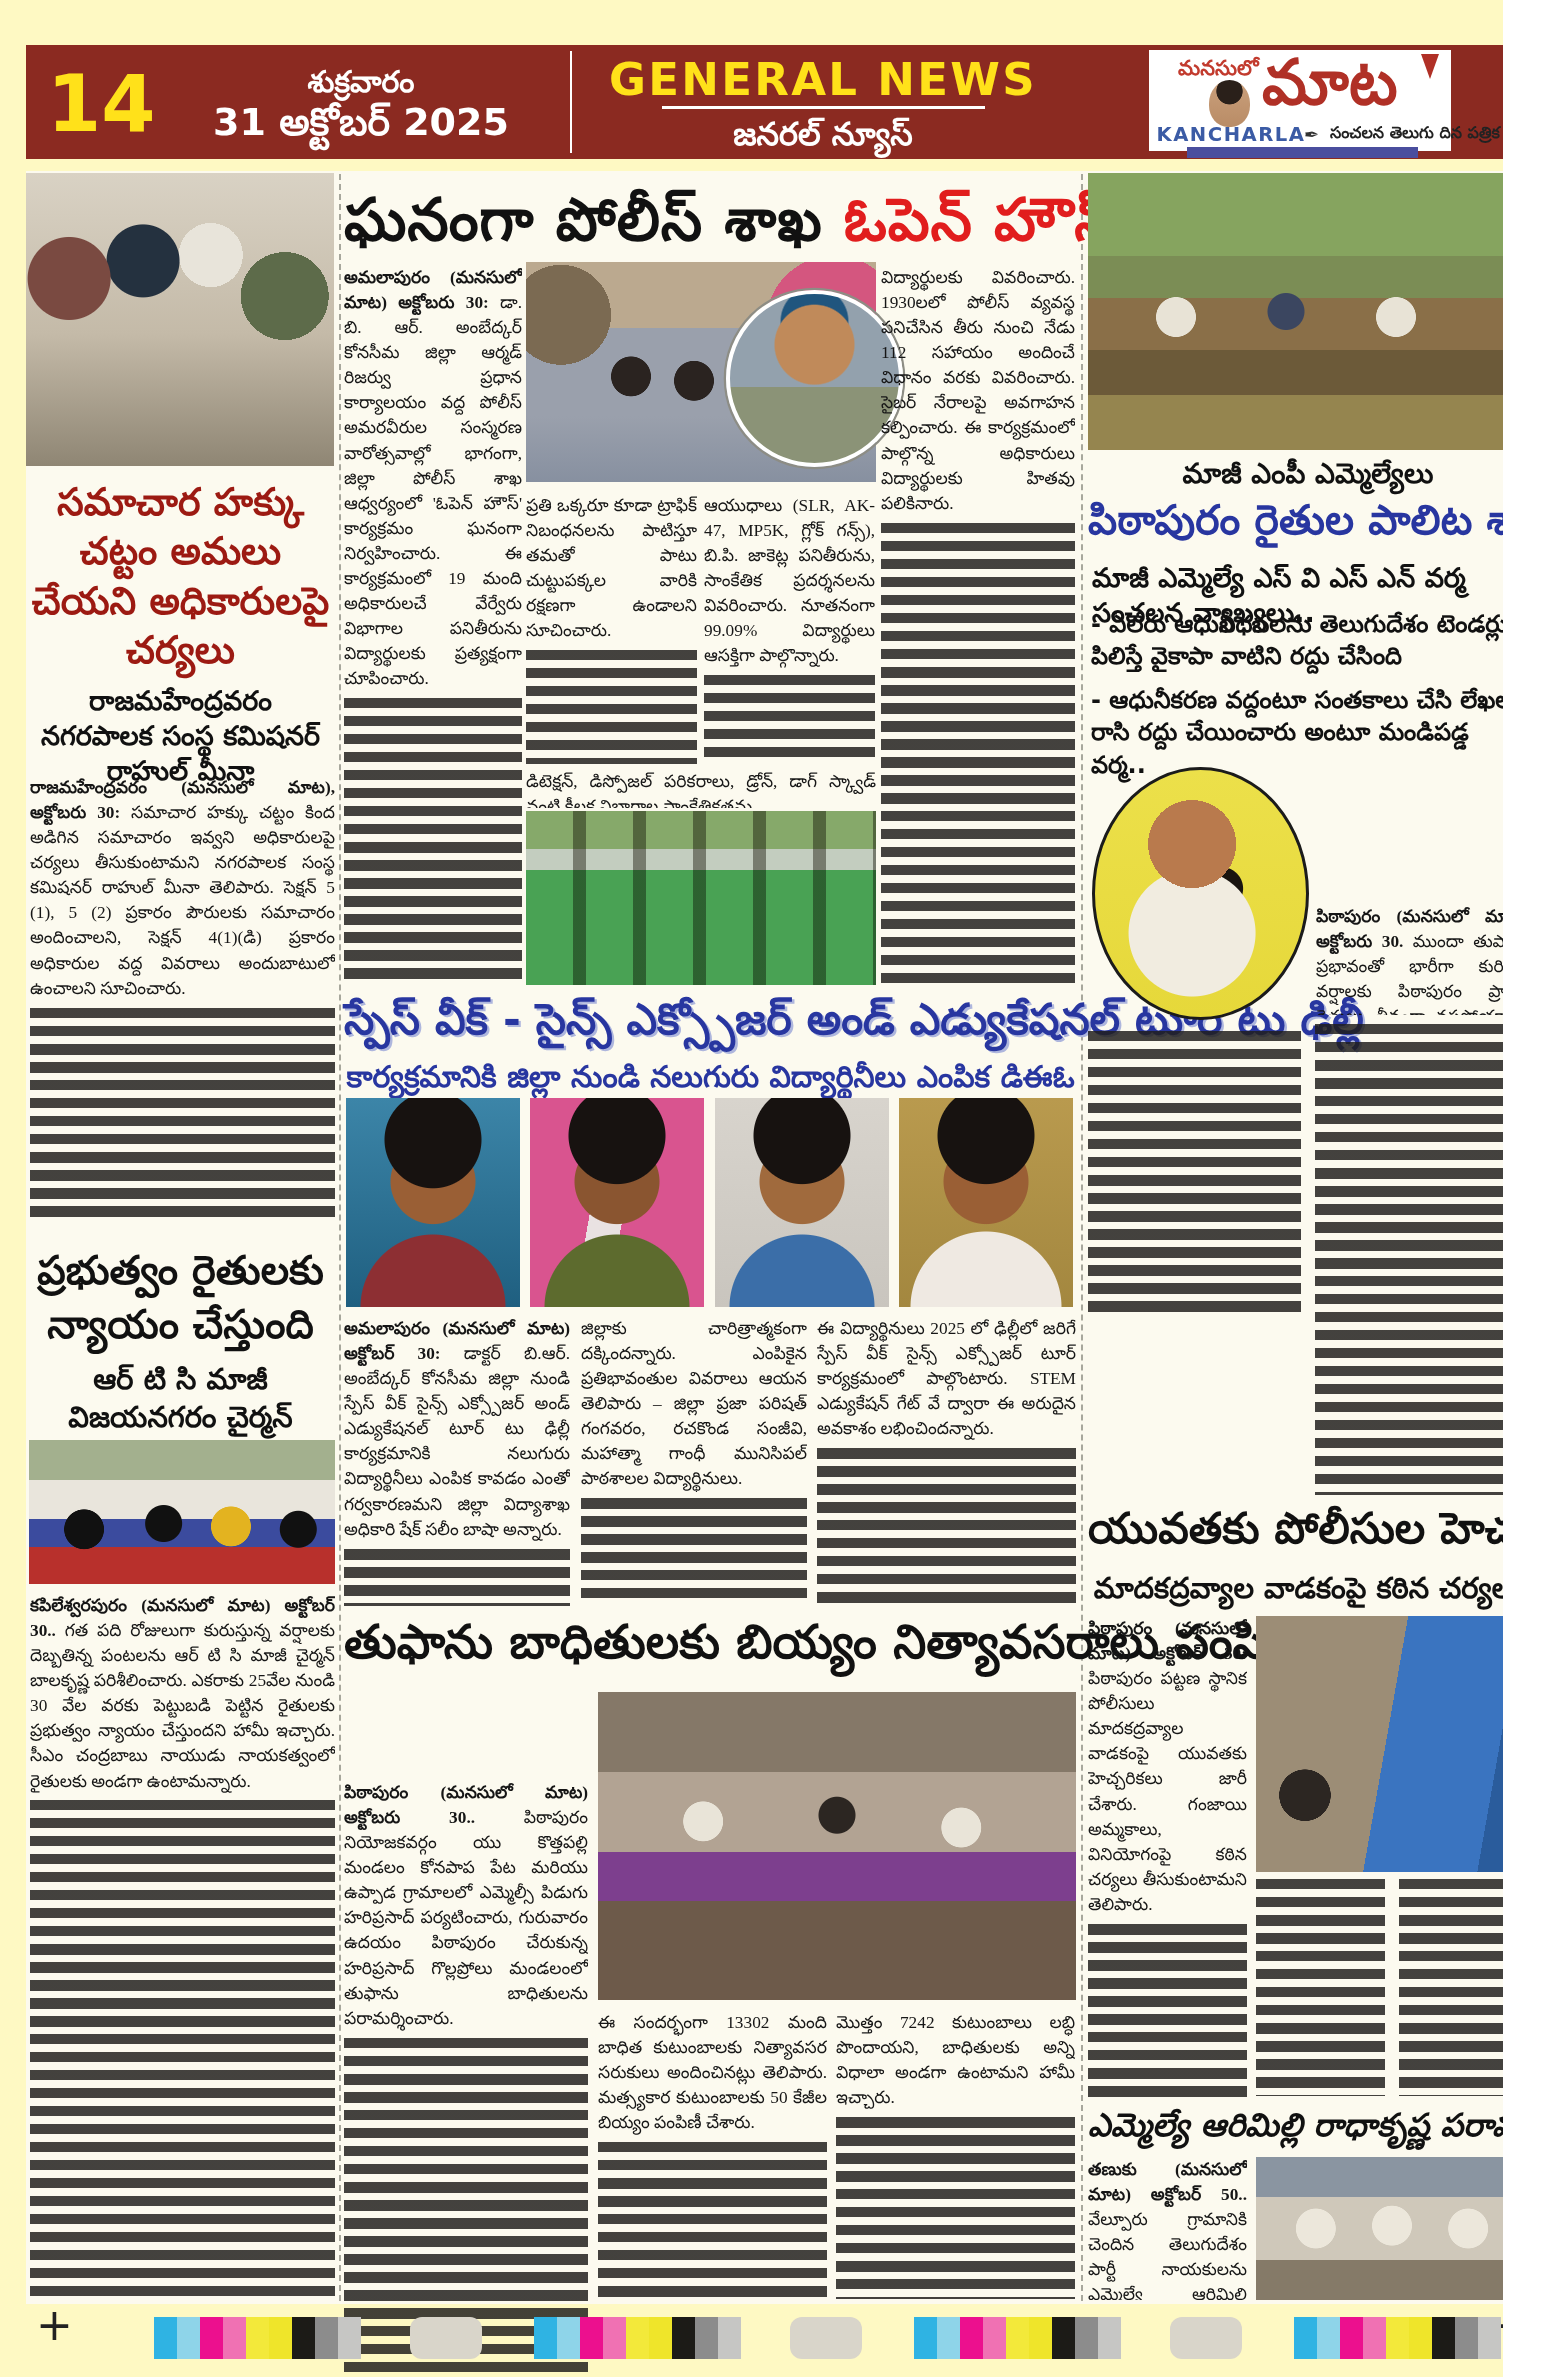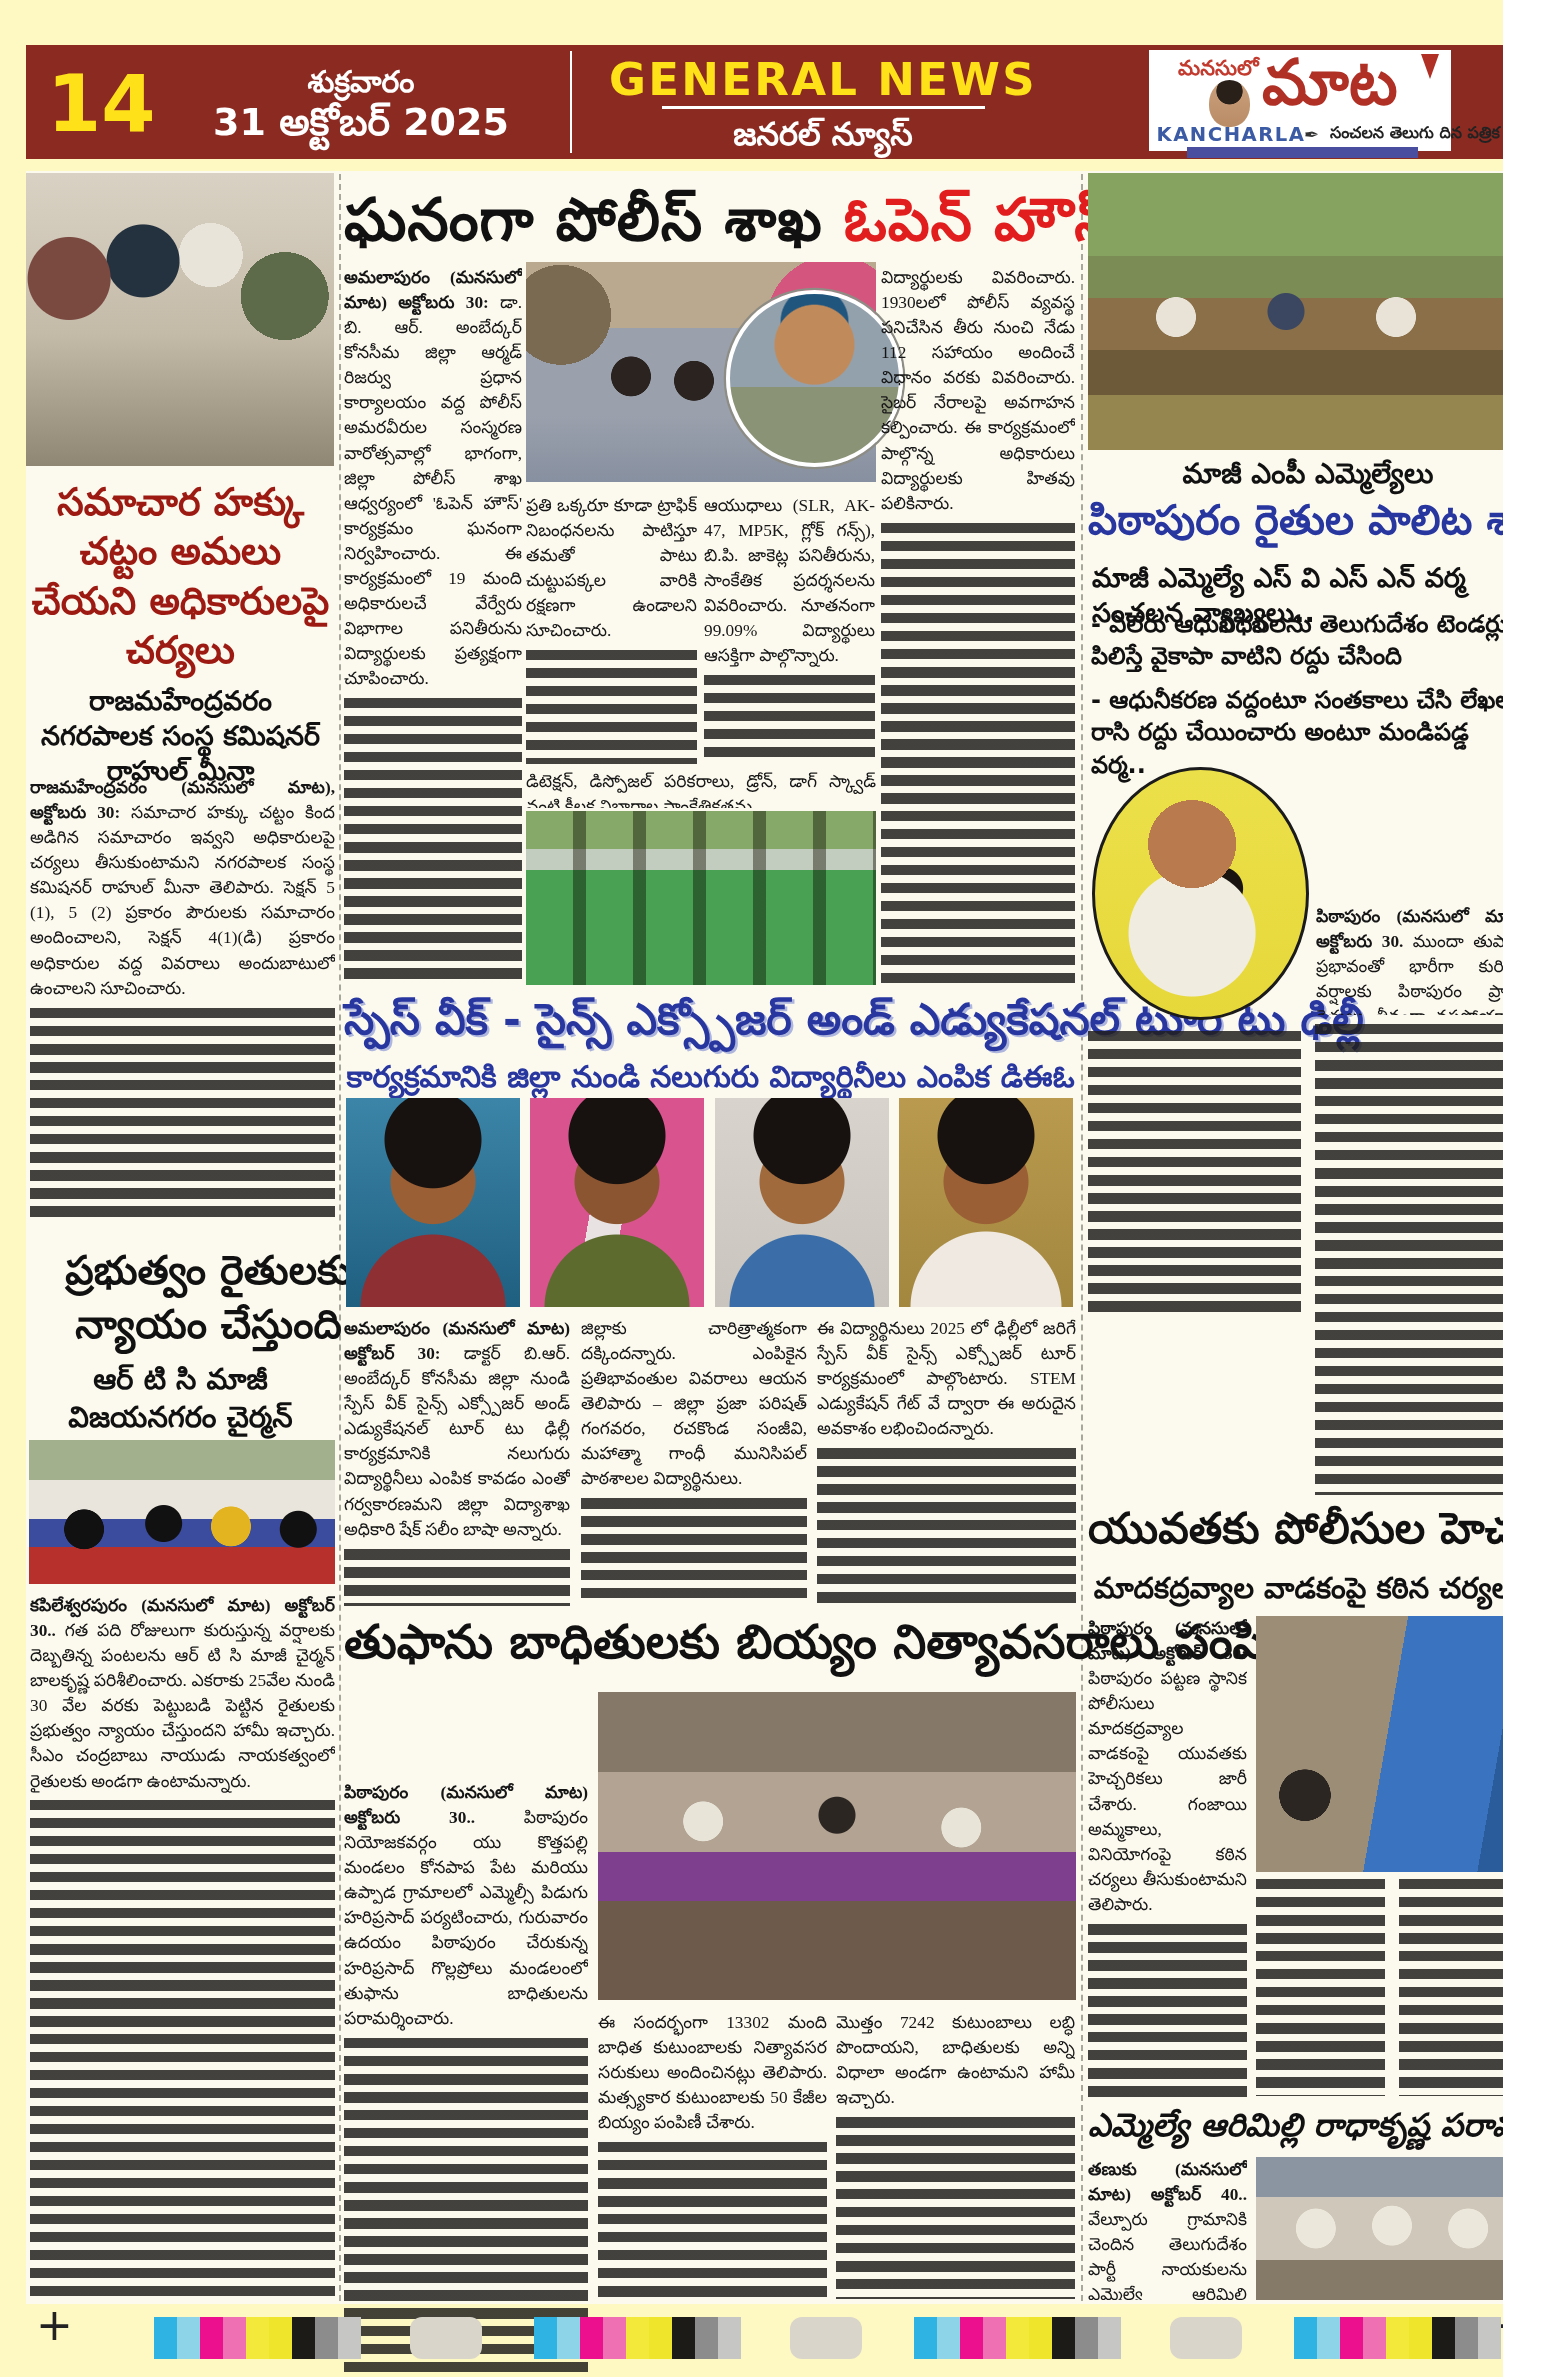--- a/index.html
+++ b/index.html
@@ -167,21 +167,21 @@
   <div class="photo ph-lefttop" style="left:26px;top:173px;width:308px;height:293px;"></div>
 
   <div class="abs hl h-left1 center" style="left:30px;top:478px;width:301px;height:194px;">సమాచార హక్కు చట్టం అమలు చేయని అధికారులపై చర్యలు</div>
   <div class="abs sub center" style="left:34px;top:683px;width:293px;height:81px;">రాజమహేంద్రవరం నగరపాలక సంస్థ కమిషనర్ రాహుల్ మీనా</div>
   <div class="abs bt" style="left:30px;top:775px;width:305px;height:448px;">
     <span class="dl">రాజమహేంద్రవరం (మనసులో మాట), అక్టోబరు 30:</span>
     <span>సమాచార హక్కు చట్టం కింద అడిగిన సమాచారం ఇవ్వని అధికారులపై చర్యలు తీసుకుంటామని నగరపాలక సంస్థ కమిషనర్ రాహుల్ మీనా తెలిపారు. సెక్షన్ 5 (1), 5 (2) ప్రకారం పౌరులకు సమాచారం అందించాలని, సెక్షన్ 4(1)(డి) ప్రకారం అధికారుల వద్ద వివరాలు అందుబాటులో ఉంచాలని సూచించారు.</span>
     <span class="gk"></span>
   </div>
 
-  <div class="abs hl h-black center" style="left:30px;top:1243px;width:301px;height:113px;font-size:40px;line-height:1.35;margin-left:28px;">ప్రభుత్వం రైతులకు న్యాయం చేస్తుంది</div>
+  <div class="abs hl h-black center" style="left:30px;top:1243px;width:301px;height:113px;font-size:40px;line-height:1.35;">ప్రభుత్వం రైతులకు న్యాయం చేస్తుంది</div>
   <div class="abs sub center" style="left:34px;top:1361px;width:293px;height:75px;font-size:29px;">ఆర్ టి సి మాజీ విజయనగరం చైర్మన్ బాలకృష్ణ</div>
   <div class="photo ph-mics" style="left:29px;top:1440px;width:306px;height:144px;"></div>
   <div class="abs bt" style="left:30px;top:1593px;width:305px;height:705px;">
     <span class="dl">కపిలేశ్వరపురం (మనసులో మాట) అక్టోబర్ 30..</span>
     <span>గత పది రోజులుగా కురుస్తున్న వర్షాలకు దెబ్బతిన్న పంటలను ఆర్ టి సి మాజీ చైర్మన్ బాలకృష్ణ పరిశీలించారు. ఎకరాకు 25వేల నుండి 30 వేల వరకు పెట్టుబడి పెట్టిన రైతులకు ప్రభుత్వం న్యాయం చేస్తుందని హామీ ఇచ్చారు. సీఎం చంద్రబాబు నాయుడు నాయకత్వంలో రైతులకు అండగా ఉంటామన్నారు.</span>
     <span class="gk"></span>
   </div>
 
   <div class="abs hl h-main center" style="left:344px;top:185px;width:733px;height:71px;">
     <span>ఘనంగా పోలీస్ శాఖ</span>
@@ -281,21 +281,21 @@
   <div class="photo ph-drug" style="left:1256px;top:1616px;width:272px;height:256px;"></div>
   <div class="abs bt" style="left:1256px;top:1879px;width:129px;height:217px;">
     <span class="gk" style="margin-top:0;"></span>
   </div>
   <div class="abs bt" style="left:1399px;top:1879px;width:129px;height:217px;">
     <span class="gk" style="margin-top:0;"></span>
   </div>
 
   <div class="abs hl h-black center" style="left:1088px;top:2106px;width:440px;height:44px;font-size:32px;white-space:nowrap;font-style:italic;">ఎమ్మెల్యే ఆరిమిల్లి రాధాకృష్ణ పరామర్శ</div>
   <div class="abs bt" style="left:1088px;top:2157px;width:159px;height:143px;">
-    <span class="dl">తణుకు (మనసులో మాట) అక్టోబర్ 40..</span>
+    <span class="dl">తణుకు (మనసులో మాట) అక్టోబర్ 50..</span>
     <span>వేల్పూరు గ్రామానికి చెందిన తెలుగుదేశం పార్టీ నాయకులను ఎమ్మెల్యే ఆరిమిల్లి రాధాకృష్ణ పరామర్శించారు.</span>
     
   </div>
   <div class="photo ph-mla" style="left:1256px;top:2157px;width:272px;height:143px;"></div>
 
   <div class="crop" style="left:36px;">+</div>
   <div class="crop" style="left:1495px;">+</div>
   <div class="cbgroup" style="left:154px;">
       <div class="cb" style="background: rgb(47, 179, 227);"></div>
       <div class="cb" style="background: rgb(142, 212, 233);"></div>

